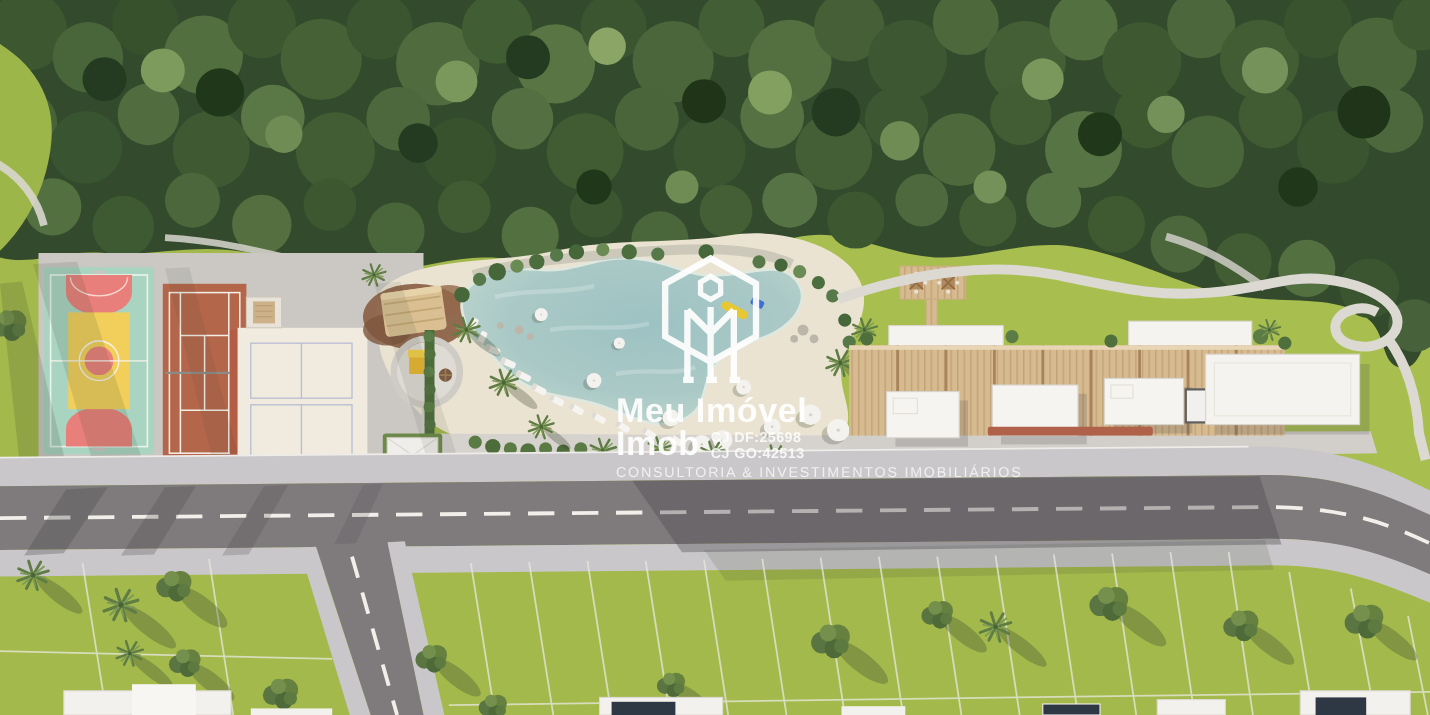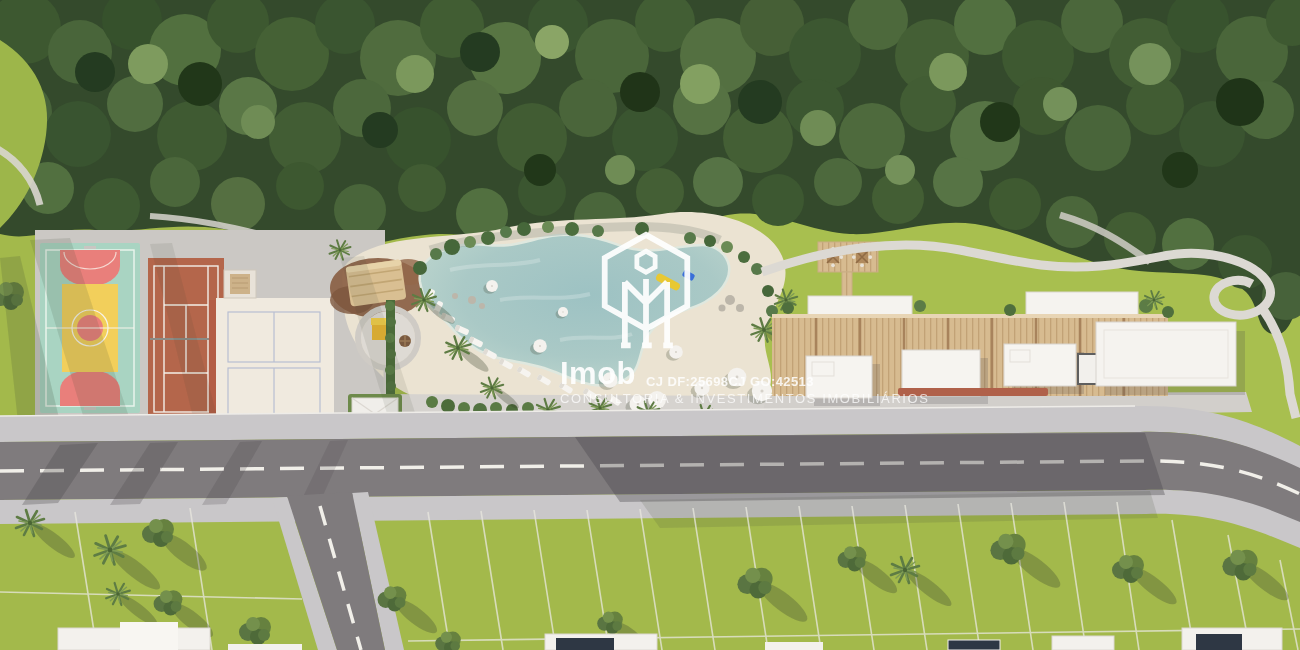--- a/index.html
+++ b/index.html
@@ -3,21 +3,21 @@
 <meta charset="utf-8">
 <style>
   html,body{margin:0;padding:0;width:1300px;height:650px;overflow:hidden;background:#a3b94b;}
   body{position:relative;font-family:"Liberation Sans",sans-serif;}
   #scene{position:absolute;left:0;top:0;}
   .wm{position:absolute;left:560px;top:231px;color:#ffffff;opacity:.93;pointer-events:none;}
   .wm-logo{display:block;margin-left:38px;margin-bottom:6px;}
   .wm-line1{font-size:31px;font-weight:bold;letter-spacing:.5px;line-height:.95;}
   .wm-row{display:flex;align-items:flex-end;}
   .wm-line2{font-size:31px;font-weight:bold;letter-spacing:.5px;line-height:.95;}
-  .wm-cj{display:flex;margin-left:10px;margin-top:3px;font-size:13px;font-weight:bold;line-height:1.05;letter-spacing:.4px;opacity:.9;}
+  .wm-cj{display:flex;flex-direction:column;margin-left:10px;margin-top:3px;font-size:13px;font-weight:bold;line-height:1.05;letter-spacing:.4px;opacity:.9;}
   .wm-tag{margin-top:3px;font-size:13px;letter-spacing:1.6px;opacity:.78;white-space:nowrap;}
 </style>
 </head>
 <body>
 
 <svg id="scene" width="1300" height="650" viewBox="0 0 1300 650">
   <defs>
     <pattern id="woodslats" width="6" height="6" patternUnits="userSpaceOnUse">
       <rect width="6" height="6" fill="#d7bb90"></rect>
       <rect width="1.3" height="6" fill="#c2a276"></rect>
@@ -555,20 +555,21 @@
 </svg>
 
 <div class="wm">
   <svg class="wm-logo" width="96" height="122" viewBox="0 0 100 125">
     <g fill="none" stroke="#ffffff" stroke-width="6">
       <polygon points="50,3 93,27 93,77 50,101 7,77 7,27"></polygon>
       <polygon points="50,20 59.5,25.5 59.5,36.5 50,42 40.5,36.5 40.5,25.5" stroke-width="5"></polygon>
       <path d="M28,52 L28,118 M72,52 L72,118 M28,52 L50,74 L72,52 M50,49 L50,118 M24,118 h10 M68,118 h10 M46,118 h10"></path>
     </g>
   </svg>
+  <div class="wm-line1">Meu Imóvel</div>
   <div class="wm-row">
     <span class="wm-line2">Imob</span>
     <span class="wm-cj">
       <span>CJ DF:25698</span>
       <span>CJ GO:42513</span>
     </span>
   </div>
   <div class="wm-tag">CONSULTORIA &amp; INVESTIMENTOS IMOBILIÁRIOS</div>
 </div>
 

